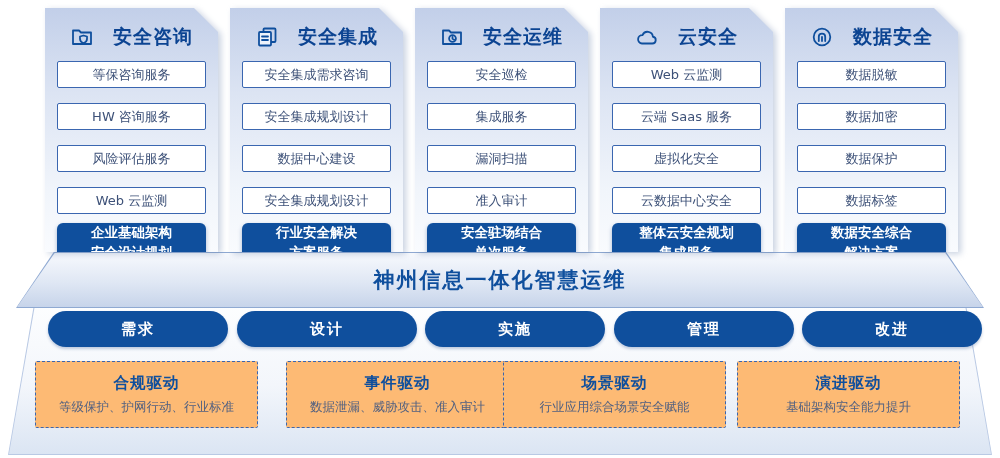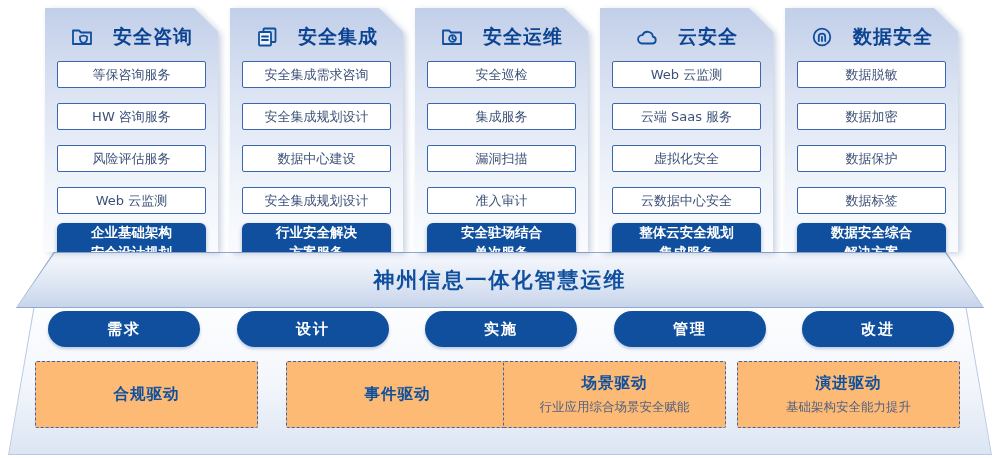--- a/index.html
+++ b/index.html
@@ -39,21 +39,21 @@
   .card-items { margin-top:11px; width:100%; padding:0 12px; display:flex; flex-direction:column; gap:15px; }
   .svc-item { height:27px; background:#ffffff; border:1.4px solid #3a66b0; border-radius:2px;
     display:flex; align-items:center; justify-content:center;
     font-size:13px; color:#3d5178; }
   .summary { margin-top:9px; width:149px; height:44px; background:#0f4f9d; border-radius:6px;
     box-shadow:0 2px 4px rgba(15,60,130,0.35);
     display:flex; align-items:center; justify-content:center; text-align:center;
     font-size:13.5px; font-weight:bold; color:#ffffff; line-height:1.45; white-space:pre-line; }
 
   
-  .pill { position:absolute; top:311px; width:152px; height:36px; background:#0f4f9d;
+  .pill { position:absolute; top:311px; width:180px; height:36px; background:#0f4f9d;
     border-radius:18px; display:flex; align-items:center; justify-content:center;
     font-size:15px; font-weight:bold; color:#ffffff; letter-spacing:2px;
     box-shadow:0 2px 3px rgba(15,60,130,0.25); }
 
   
   .driver { position:absolute; top:361px; width:223px; height:67px; background:#fdba74;
     border:1.6px dashed #3a66b0; border-radius:2px;
     display:flex; flex-direction:column; align-items:center; justify-content:center; gap:5px; }
   .driver-title { font-size:15.5px; font-weight:bold; color:#0f4f9d; letter-spacing:1px; }
   .driver-desc { font-size:12.5px; color:#516080; white-space:nowrap; }
@@ -186,23 +186,25 @@
   </div>
 
   <div class="pill" style="left:48px;">需求</div>
   <div class="pill" style="left:237px;">设计</div>
   <div class="pill" style="left:425px;">实施</div>
   <div class="pill" style="left:614px;">管理</div>
   <div class="pill" style="left:802px;">改进</div>
 
   <div class="driver" style="left:35px;">
     <div class="driver-title">合规驱动</div>
+    <div class="driver-desc">等级保护、护网行动、行业标准</div>
   </div>
   <div class="driver" style="left:286px;">
     <div class="driver-title">事件驱动</div>
+    <div class="driver-desc">数据泄漏、威胁攻击、准入审计</div>
   </div>
   <div class="driver" style="left:503px;">
     <div class="driver-title">场景驱动</div>
     <div class="driver-desc">行业应用综合场景安全赋能</div>
   </div>
   <div class="driver" style="left:737px;">
     <div class="driver-title">演进驱动</div>
     <div class="driver-desc">基础架构安全能力提升</div>
   </div>
 

